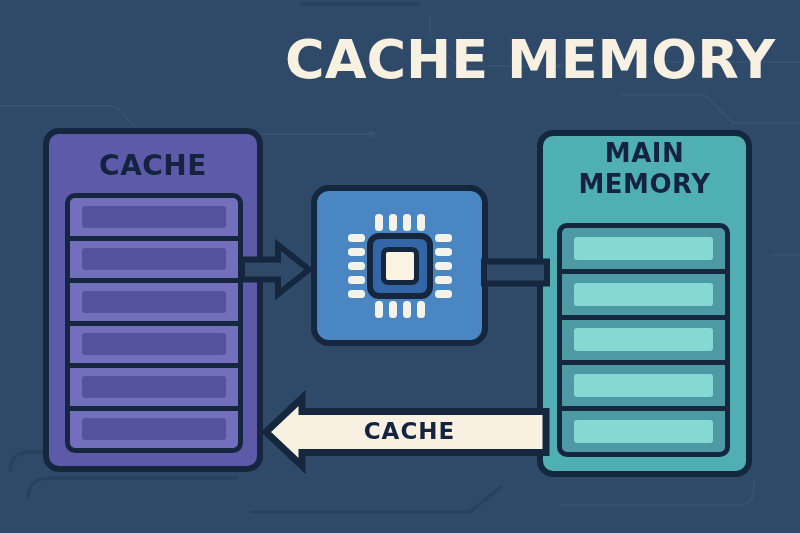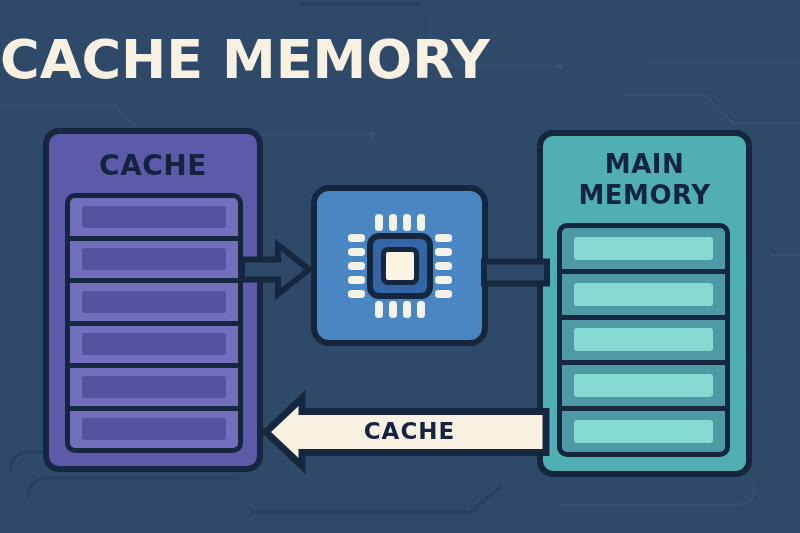--- a/index.html
+++ b/index.html
@@ -15,21 +15,21 @@
     background:var(--background);
     font-family:"DejaVu Sans","Liberation Sans",sans-serif;
   }
   .traces{position:absolute; left:0; top:0; z-index:0;}
   .trace-light{fill:none; stroke:#4a688a; stroke-opacity:.22; stroke-width:2.5;}
   .trace-dark{fill:none; stroke:#223a56; stroke-opacity:.55; stroke-width:3;}
   .via{fill:#4a688a; fill-opacity:.25;}
 
   .title{
     position:absolute; z-index:1; top:28px; left:0; width:775px; margin:0;
-    text-align:left; font-size:54px; font-weight:bold; letter-spacing:0px;
+    text-align:right; font-size:54px; font-weight:bold; letter-spacing:0px;
     color:var(--cream);
   }
 
   .block{position:absolute; z-index:1; box-sizing:border-box; border:6px solid var(--outline);}
   .block-title{text-align:center; font-weight:bold; color:var(--dark-text); letter-spacing:.5px;}
 
   .cache{left:43px; top:128px; width:220px; height:344px; background:var(--cache-body); border-radius:16px;}
   .cache .block-title{padding-top:15px; font-size:28px;}
 
   .slots{
@@ -57,21 +57,21 @@
   .pin{position:absolute; background:var(--pin); border-radius:3.5px;}
   .pin.v{width:8px; height:17px;}
   .pin.h{width:17px; height:8px;}
 
   .proc-label{
     position:absolute; z-index:1; left:296px; top:352px; width:207px; text-align:center;
     font-size:23px; font-weight:bold; letter-spacing:1px; color:var(--processor-label);
   }
 
   .memory{left:537px; top:130px; width:215px; height:347px; background:var(--memory-body); border-radius:16px;}
-  .memory .block-title{padding-top:13px; font-size:26px; line-height:1.18; width:150px; margin:0 auto;}
+  .memory .block-title{padding-top:2px; font-size:26px; line-height:1.18; width:150px; margin:0 auto;}
   .mem-slots{left:14px; top:87px; width:173px; height:234px; background:var(--memory-row);}
   .mem-slots .slot-bar{background:var(--memory-bar); height:23px;}
 
   .connectors{position:absolute; left:0; top:0; z-index:2; pointer-events:none;}
   .arrow-label{
     position:absolute; z-index:3; left:302px; top:418px; width:215px; text-align:center;
     font-size:23px; font-weight:bold; letter-spacing:1px; color:var(--dark-text);
   }
 </style>
 </head>

